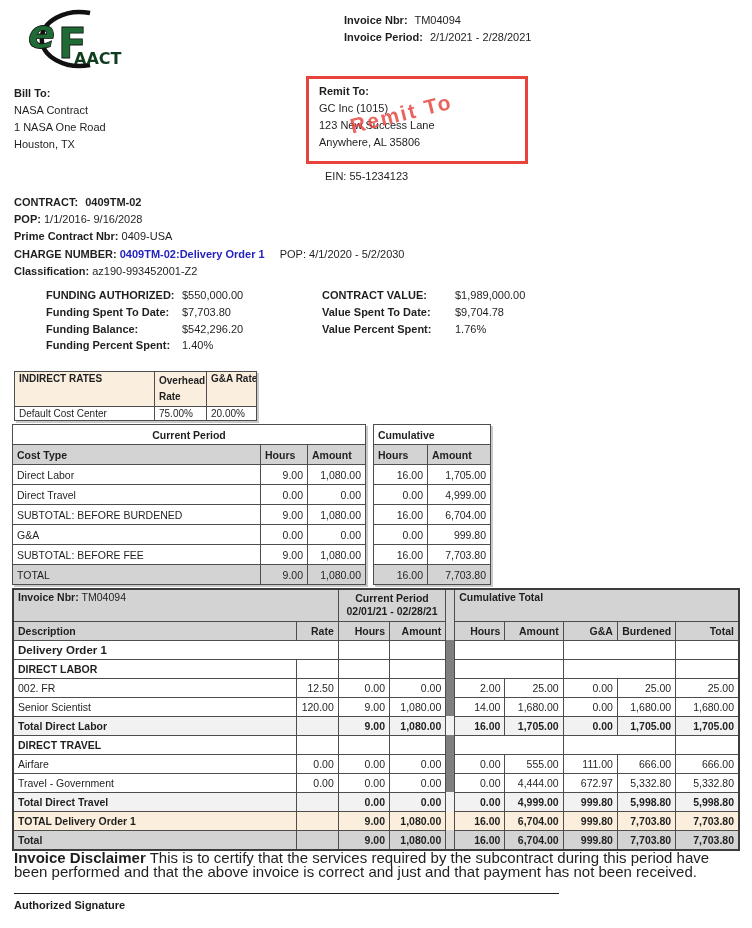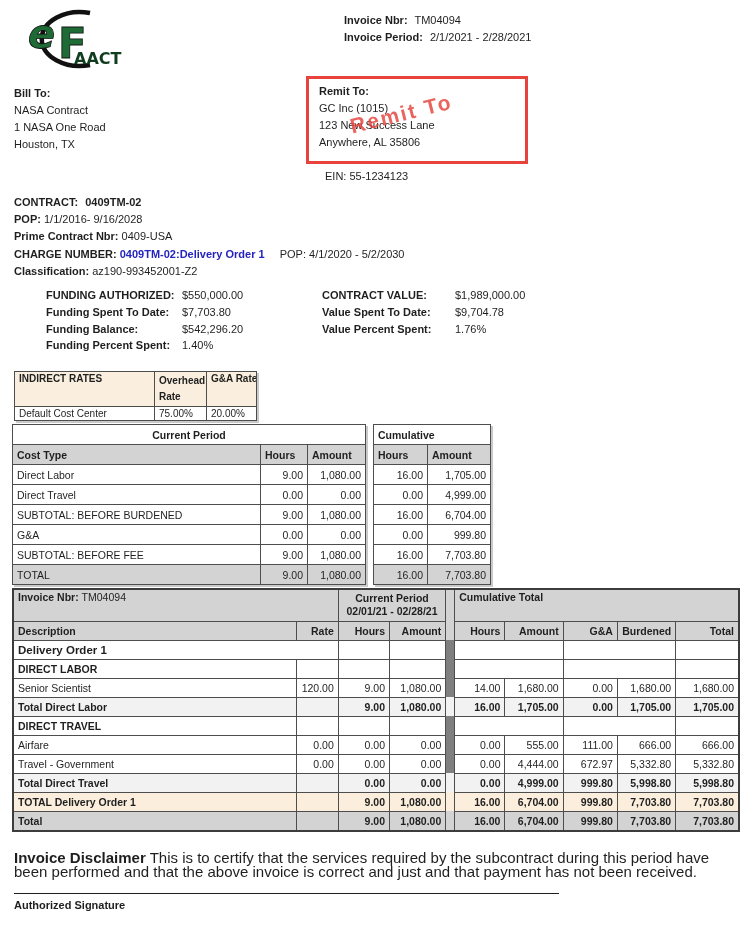--- a/index.html
+++ b/index.html
@@ -339,20 +339,32 @@
             <td>DIRECT LABOR</td>
             <td class="num"></td>
             <td class="num"></td>
             <td class="num"></td>
             <td class="sep"></td>
             <td class="num" colspan="2"></td>
             <td class="num" colspan="2"></td>
             <td class="num"></td>
           </tr>
           <tr class="r-item">
+            <td>002. FR</td>
+            <td class="num">12.50</td>
+            <td class="num">0.00</td>
+            <td class="num">0.00</td>
+            <td class="sep"></td>
+            <td class="num">2.00</td>
+            <td class="num">25.00</td>
+            <td class="num">0.00</td>
+            <td class="num">25.00</td>
+            <td class="num">25.00</td>
+          </tr>
+          <tr class="r-item">
             <td>Senior Scientist</td>
             <td class="num">120.00</td>
             <td class="num">9.00</td>
             <td class="num">1,080.00</td>
             <td class="sep"></td>
             <td class="num">14.00</td>
             <td class="num">1,680.00</td>
             <td class="num">0.00</td>
             <td class="num">1,680.00</td>
             <td class="num">1,680.00</td>

